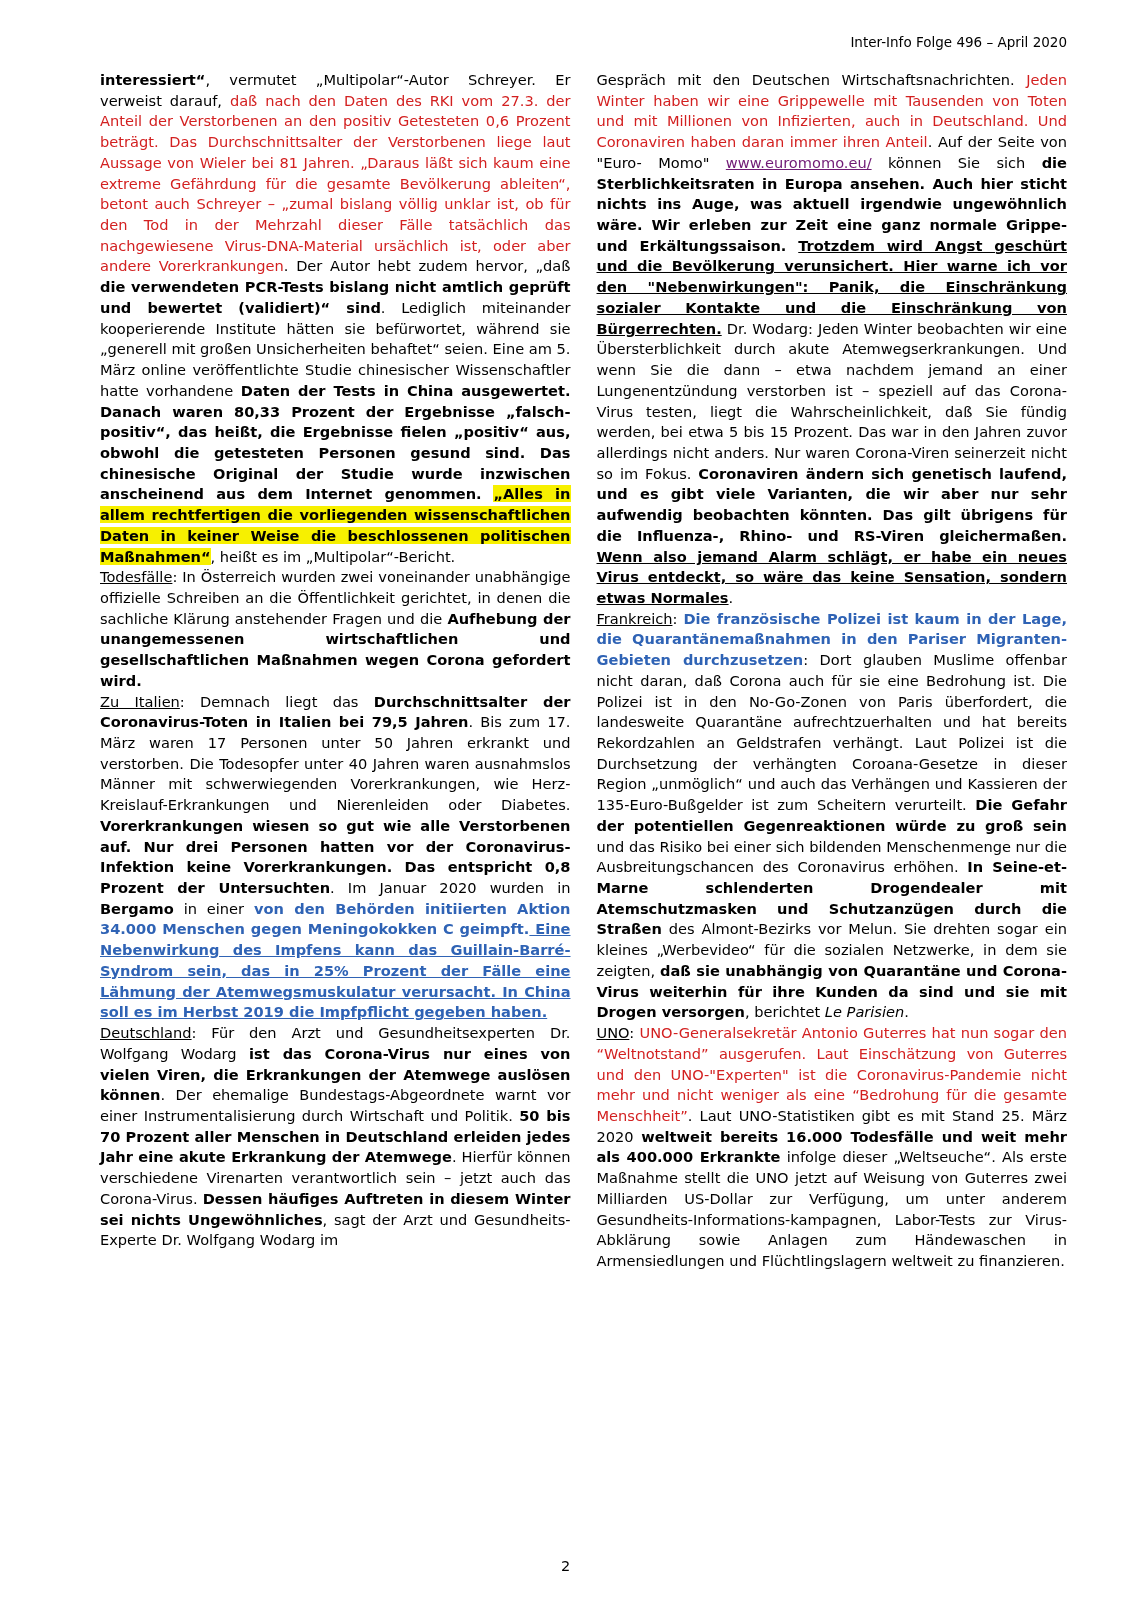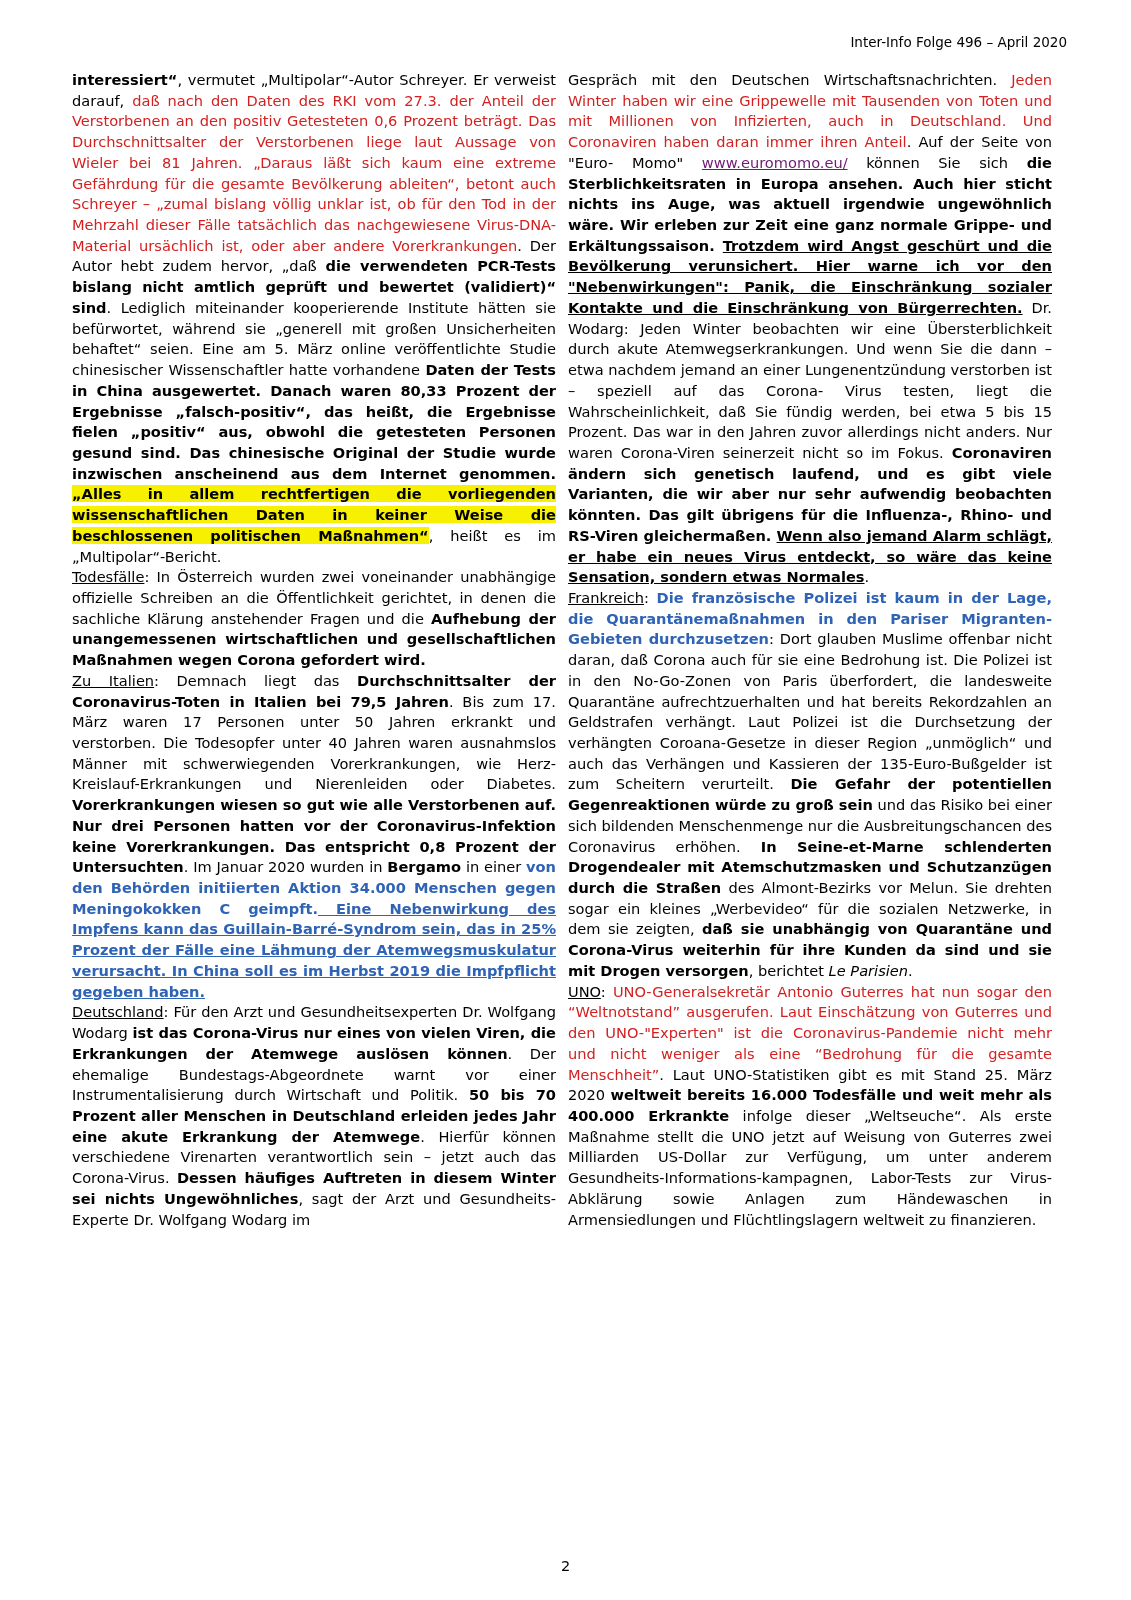--- a/index.html
+++ b/index.html
@@ -11,31 +11,31 @@
     width: 1131px;
     height: 1600px;
     font-family: "DejaVu Sans", sans-serif;
     color: #000000;
   }
   .page {
     position: relative;
     width: 1131px;
     height: 1600px;
     box-sizing: border-box;
-    padding: 34px 64px 0 72px;
+    padding: 34px 64px 0 100px;
   }
   .header {
     text-align: right;
     font-size: 13.5px;
     color: #000;
     margin-bottom: 20px;
   }
   .columns {
     display: flex;
-    gap: 12px;
+    gap: 26px;
     align-items: flex-start;
   }
   .col {
     width: 484px;
     font-size: 14.6px;
     line-height: 1.42;
     text-align: justify;
     hyphens: auto;
   }
   p {

